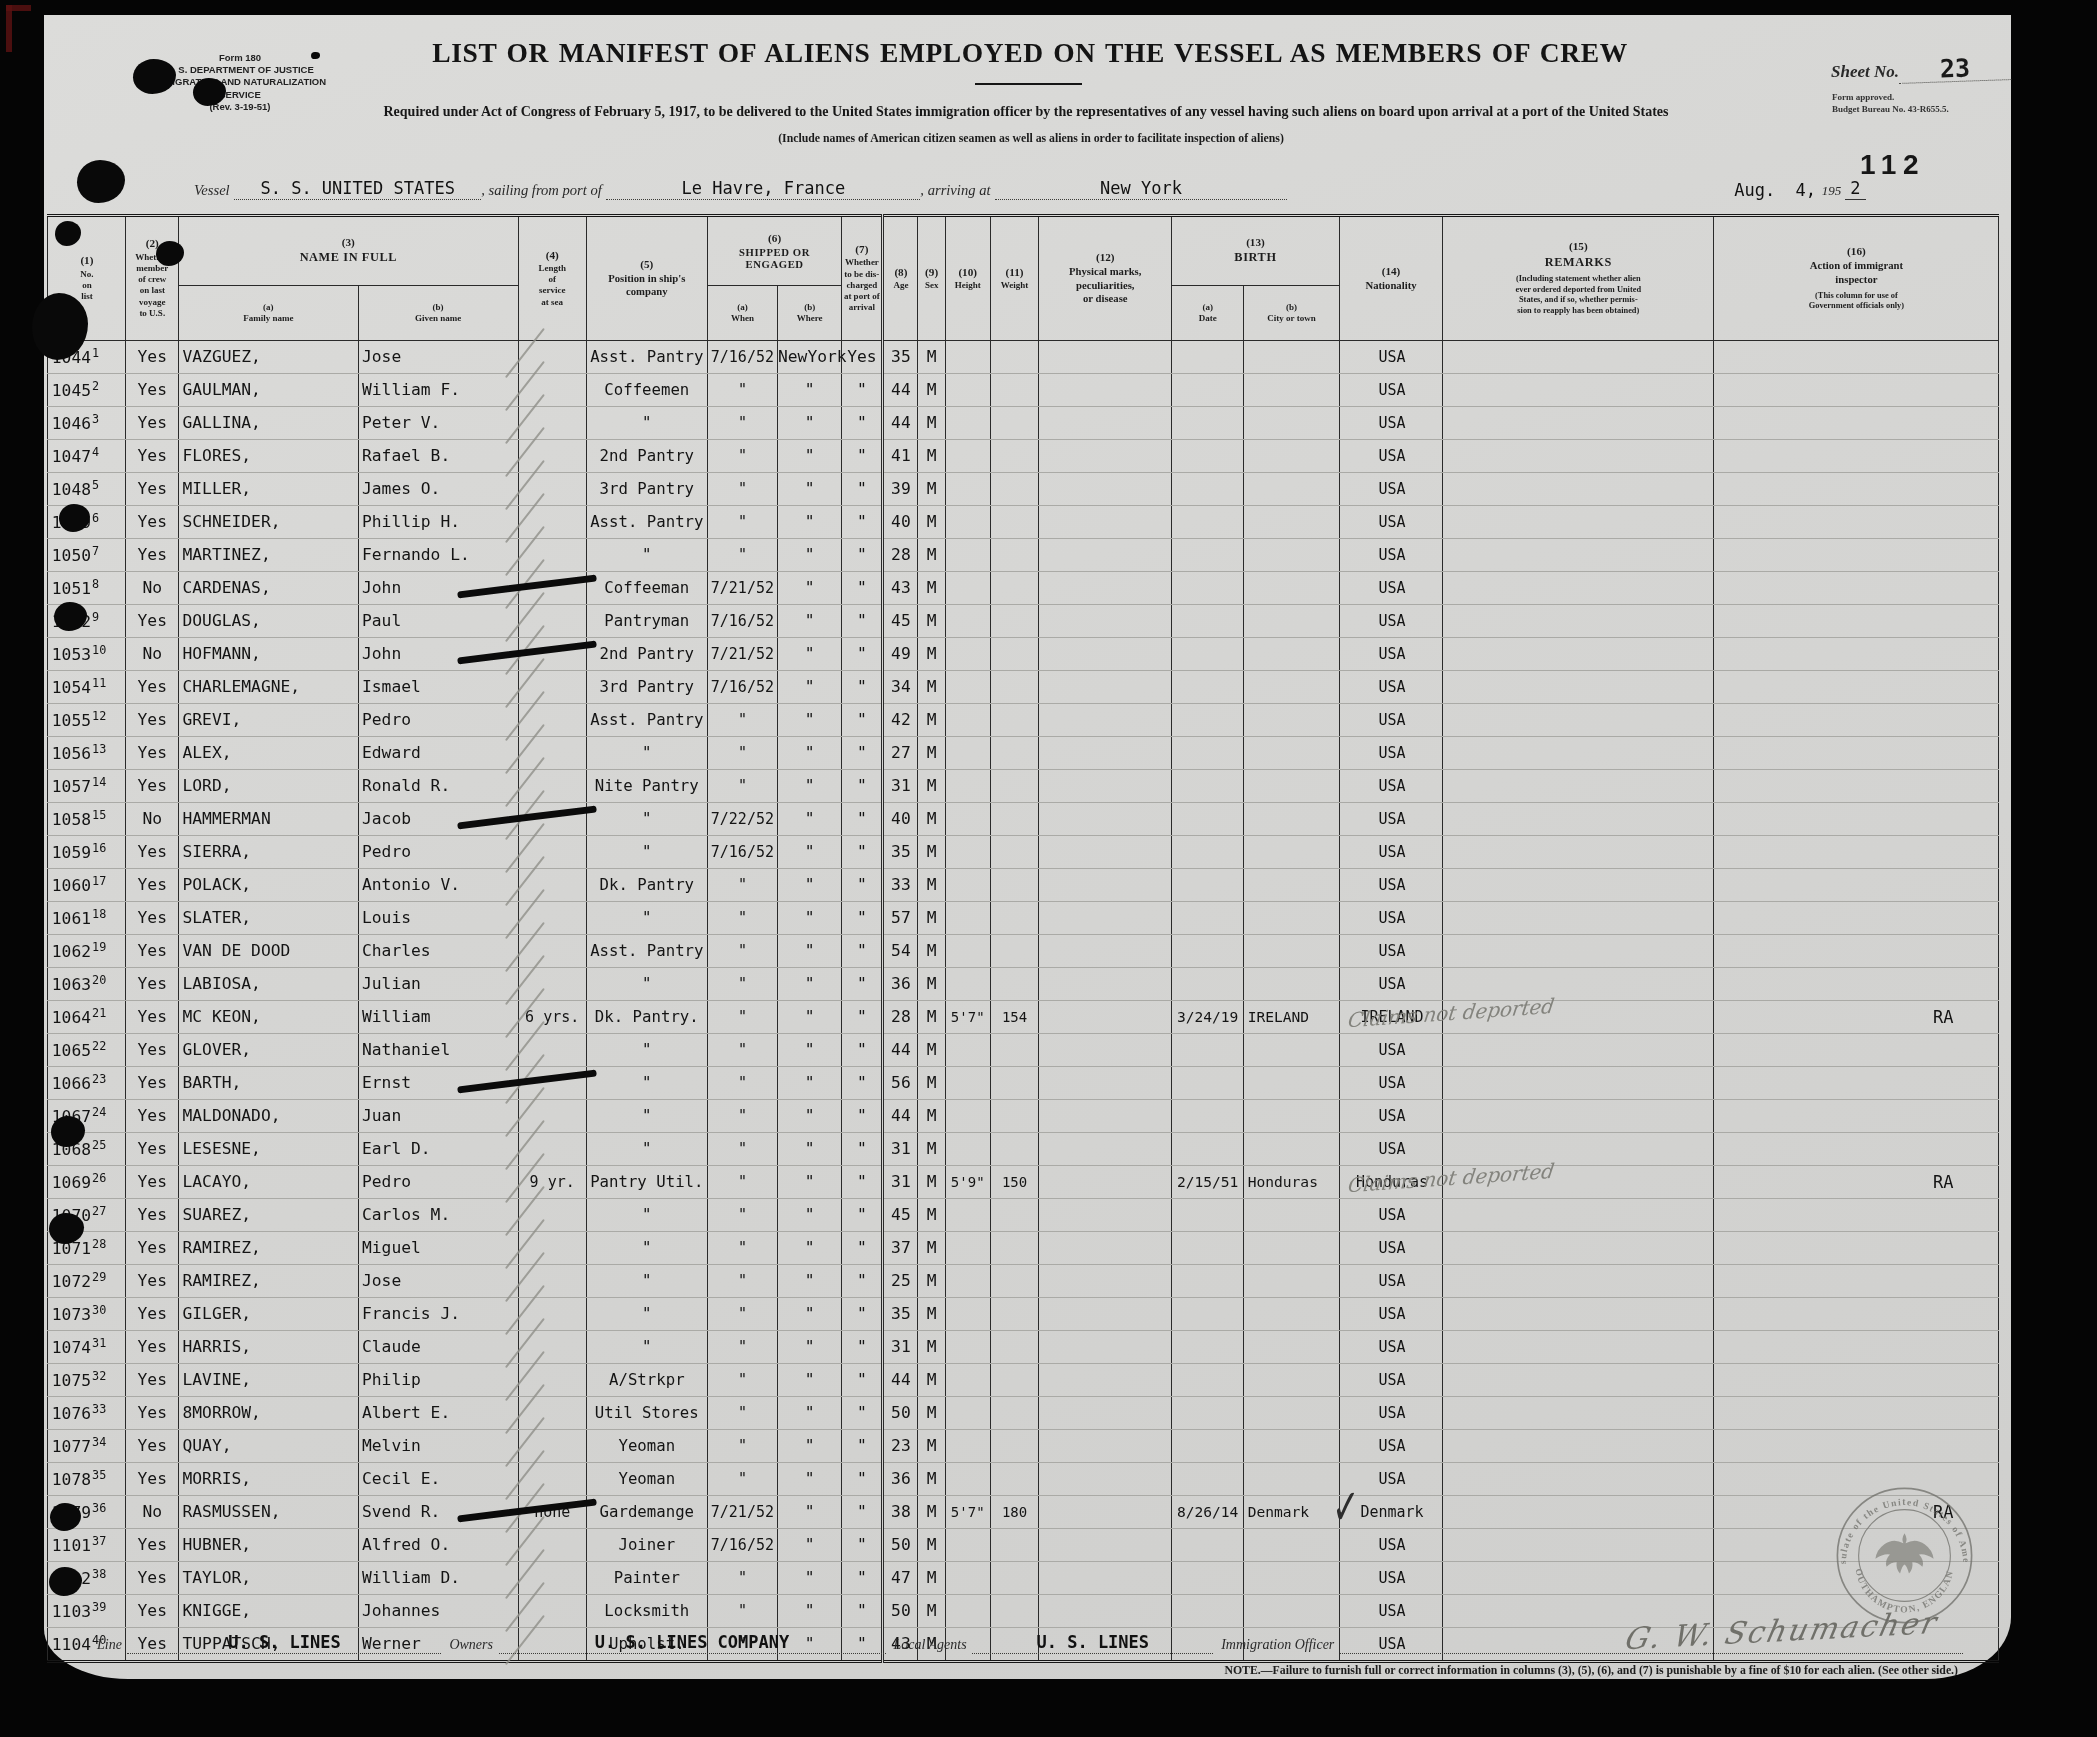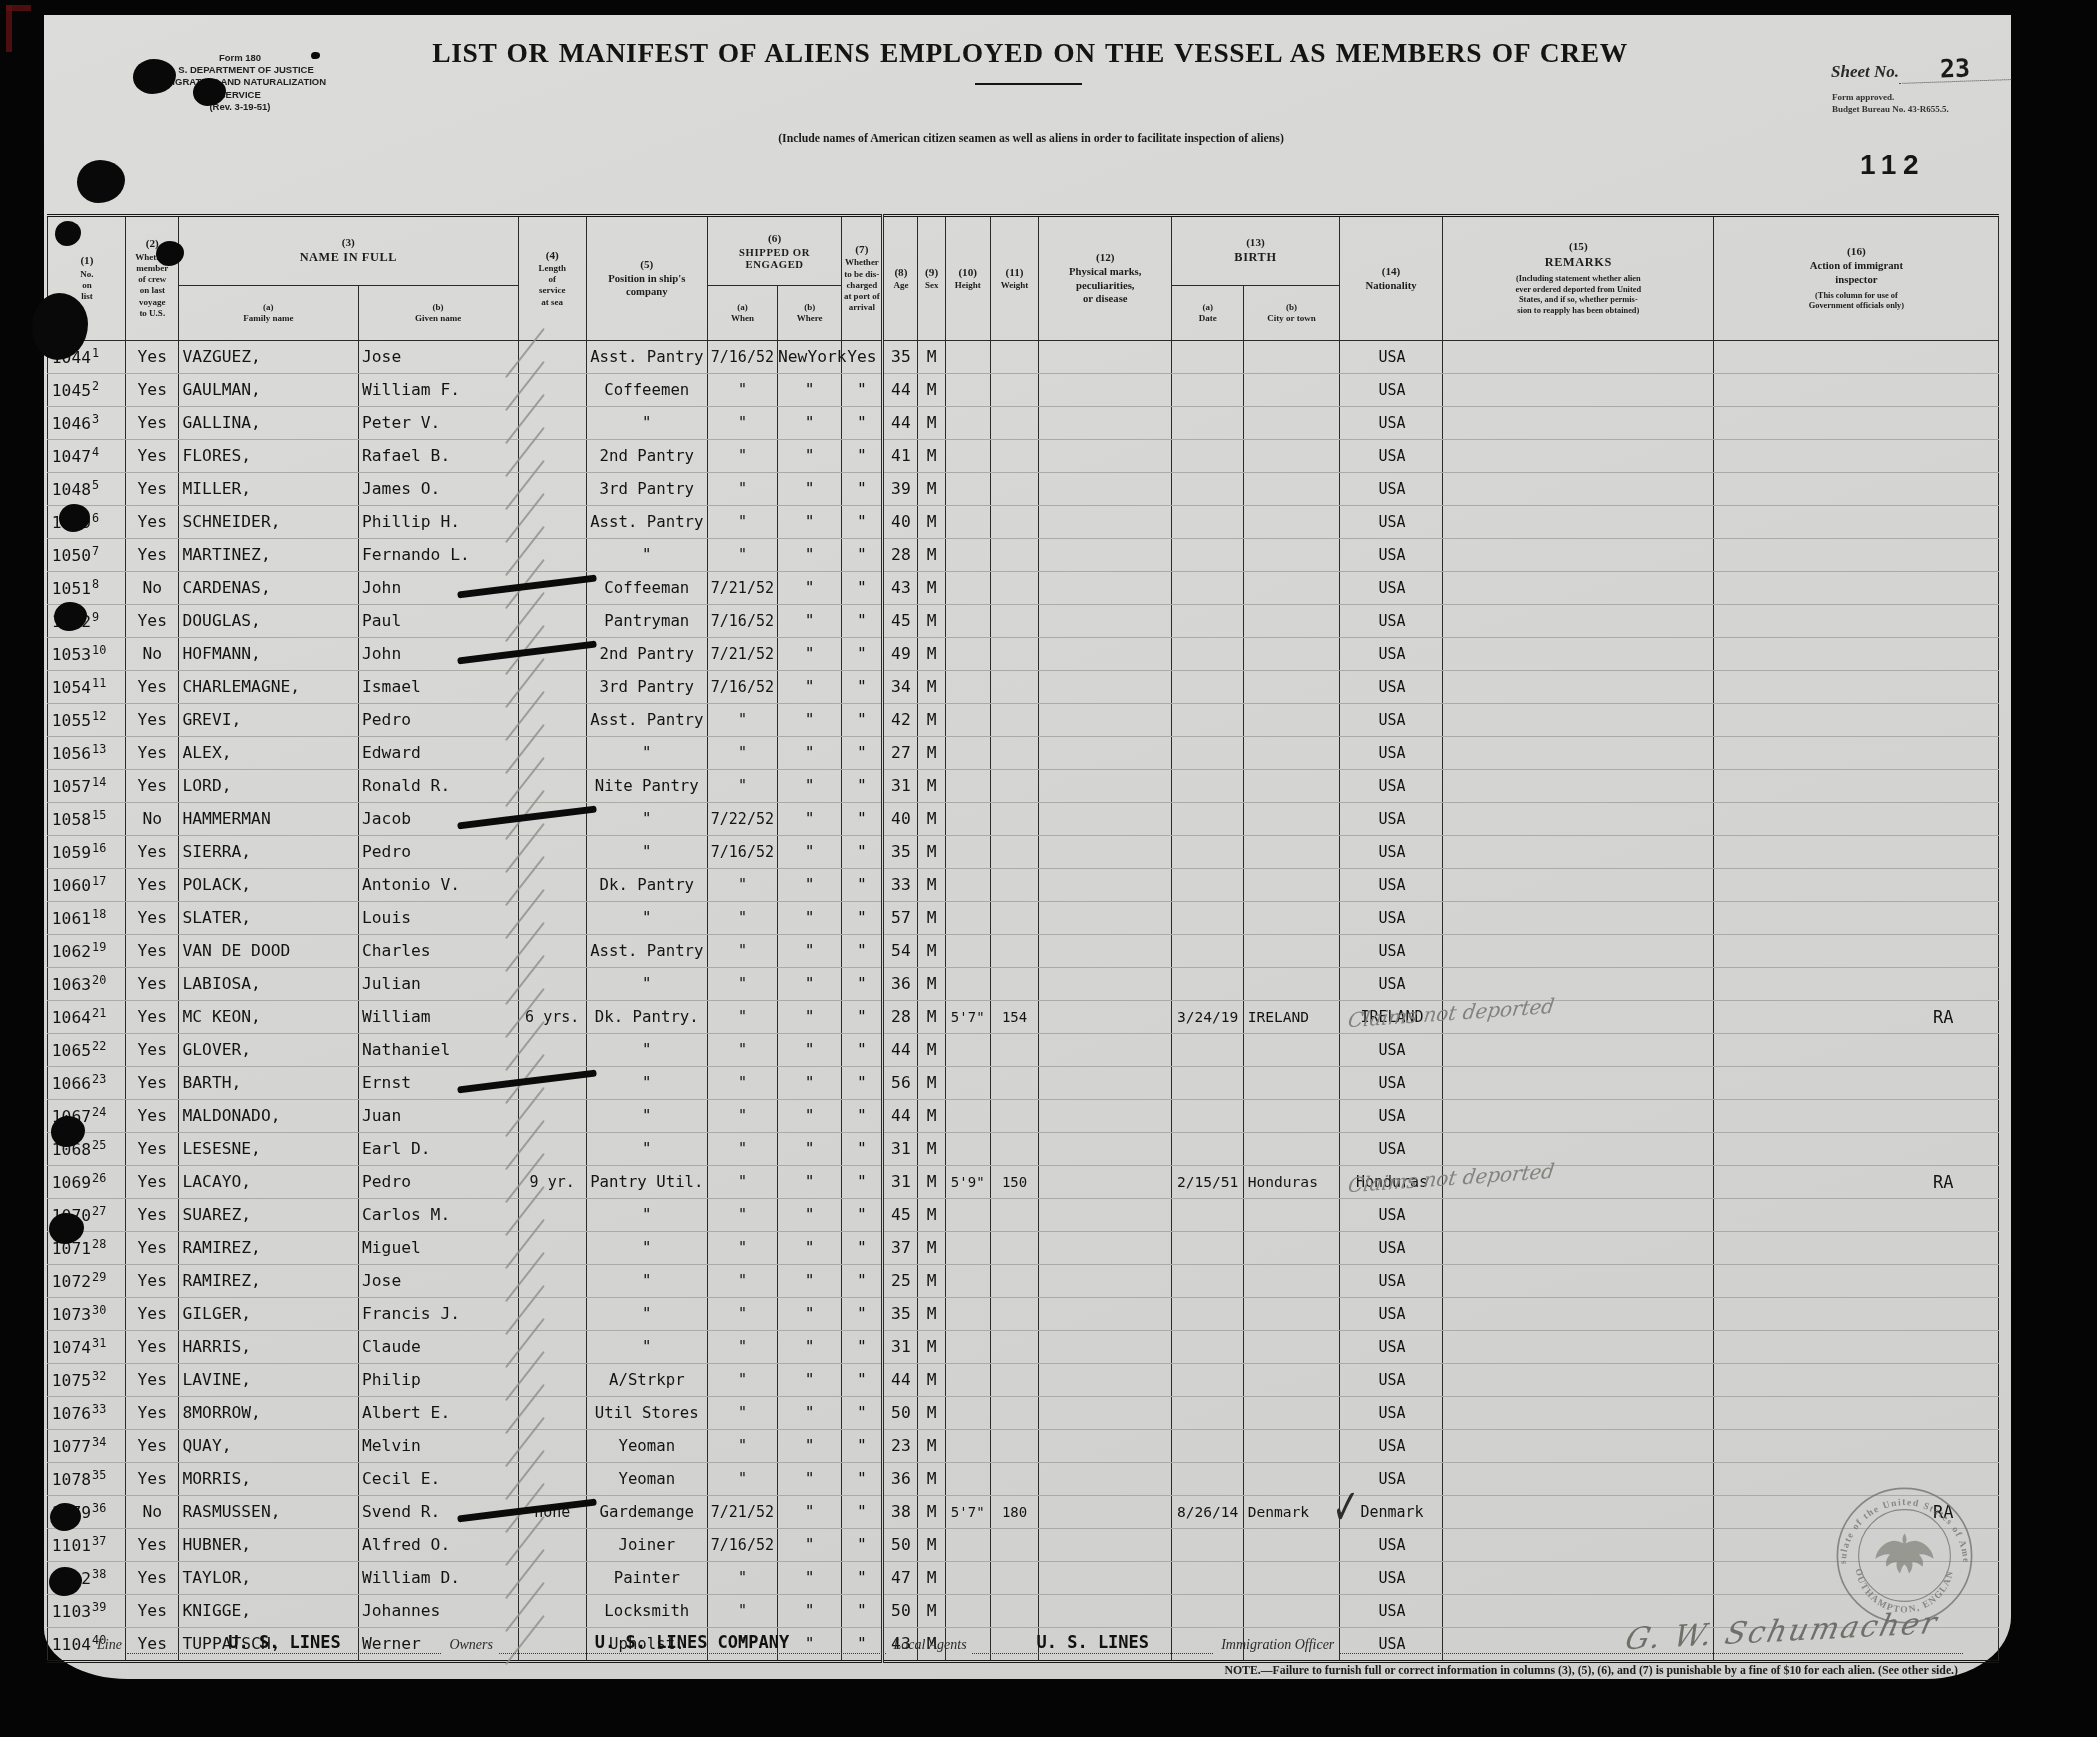--- a/index.html
+++ b/index.html
@@ -103,30 +103,44 @@
 
   <div class="dept">
     <span>Form 180</span><br>
     <span>U. S. DEPARTMENT OF JUSTICE</span><br>
     <span>IMMIGRATION AND NATURALIZATION SERVICE</span><br>
     <span>(Rev. 3-19-51)</span>
   </div>
 
   <div class="page-title">LIST OR MANIFEST OF ALIENS EMPLOYED ON THE VESSEL AS MEMBERS OF CREW</div>
   <div class="title-underline"></div>
+  <div class="subtitle">Required under Act of Congress of February 5, 1917, to be delivered to the United States immigration officer by the representatives of any vessel having such aliens on board upon arrival at a port of the United States</div>
   <div class="subtitle2">(Include names of American citizen seamen as well as aliens in order to facilitate inspection of aliens)</div>
 
   <div class="sheet">
     <span class="sheet-label">Sheet No.</span>
     <span class="sheet-value">23</span>
   </div>
   <div class="approved pre">Form approved.
 Budget Bureau No. 43-R655.5.</div>
   <div class="stamp112">112</div>
 
+  <div class="vessel-line">
+    <span class="vlabel">Vessel</span>
+    <span class="vval v1">S. S. UNITED STATES</span>
+    <span class="vlabel">, sailing from port of</span>
+    <span class="vval v2">Le Havre, France</span>
+    <span class="vlabel">, arriving at</span>
+    <span class="vval v3">New York</span>
+    <span class="fdate">
+      <span class="typed">Aug.  4,</span>
+      <span class="printed195">195</span>
+      <span class="typed year2">2</span>
+    </span>
+  </div>
 
   <table class="manifest">
     <colgroup>
       <col style="width:4.0%">
         <col style="width:2.7%">
         <col style="width:9.2%">
         <col style="width:8.2%">
       <col style="width:3.5%">
         <col style="width:6.2%">
         <col style="width:3.6%">

